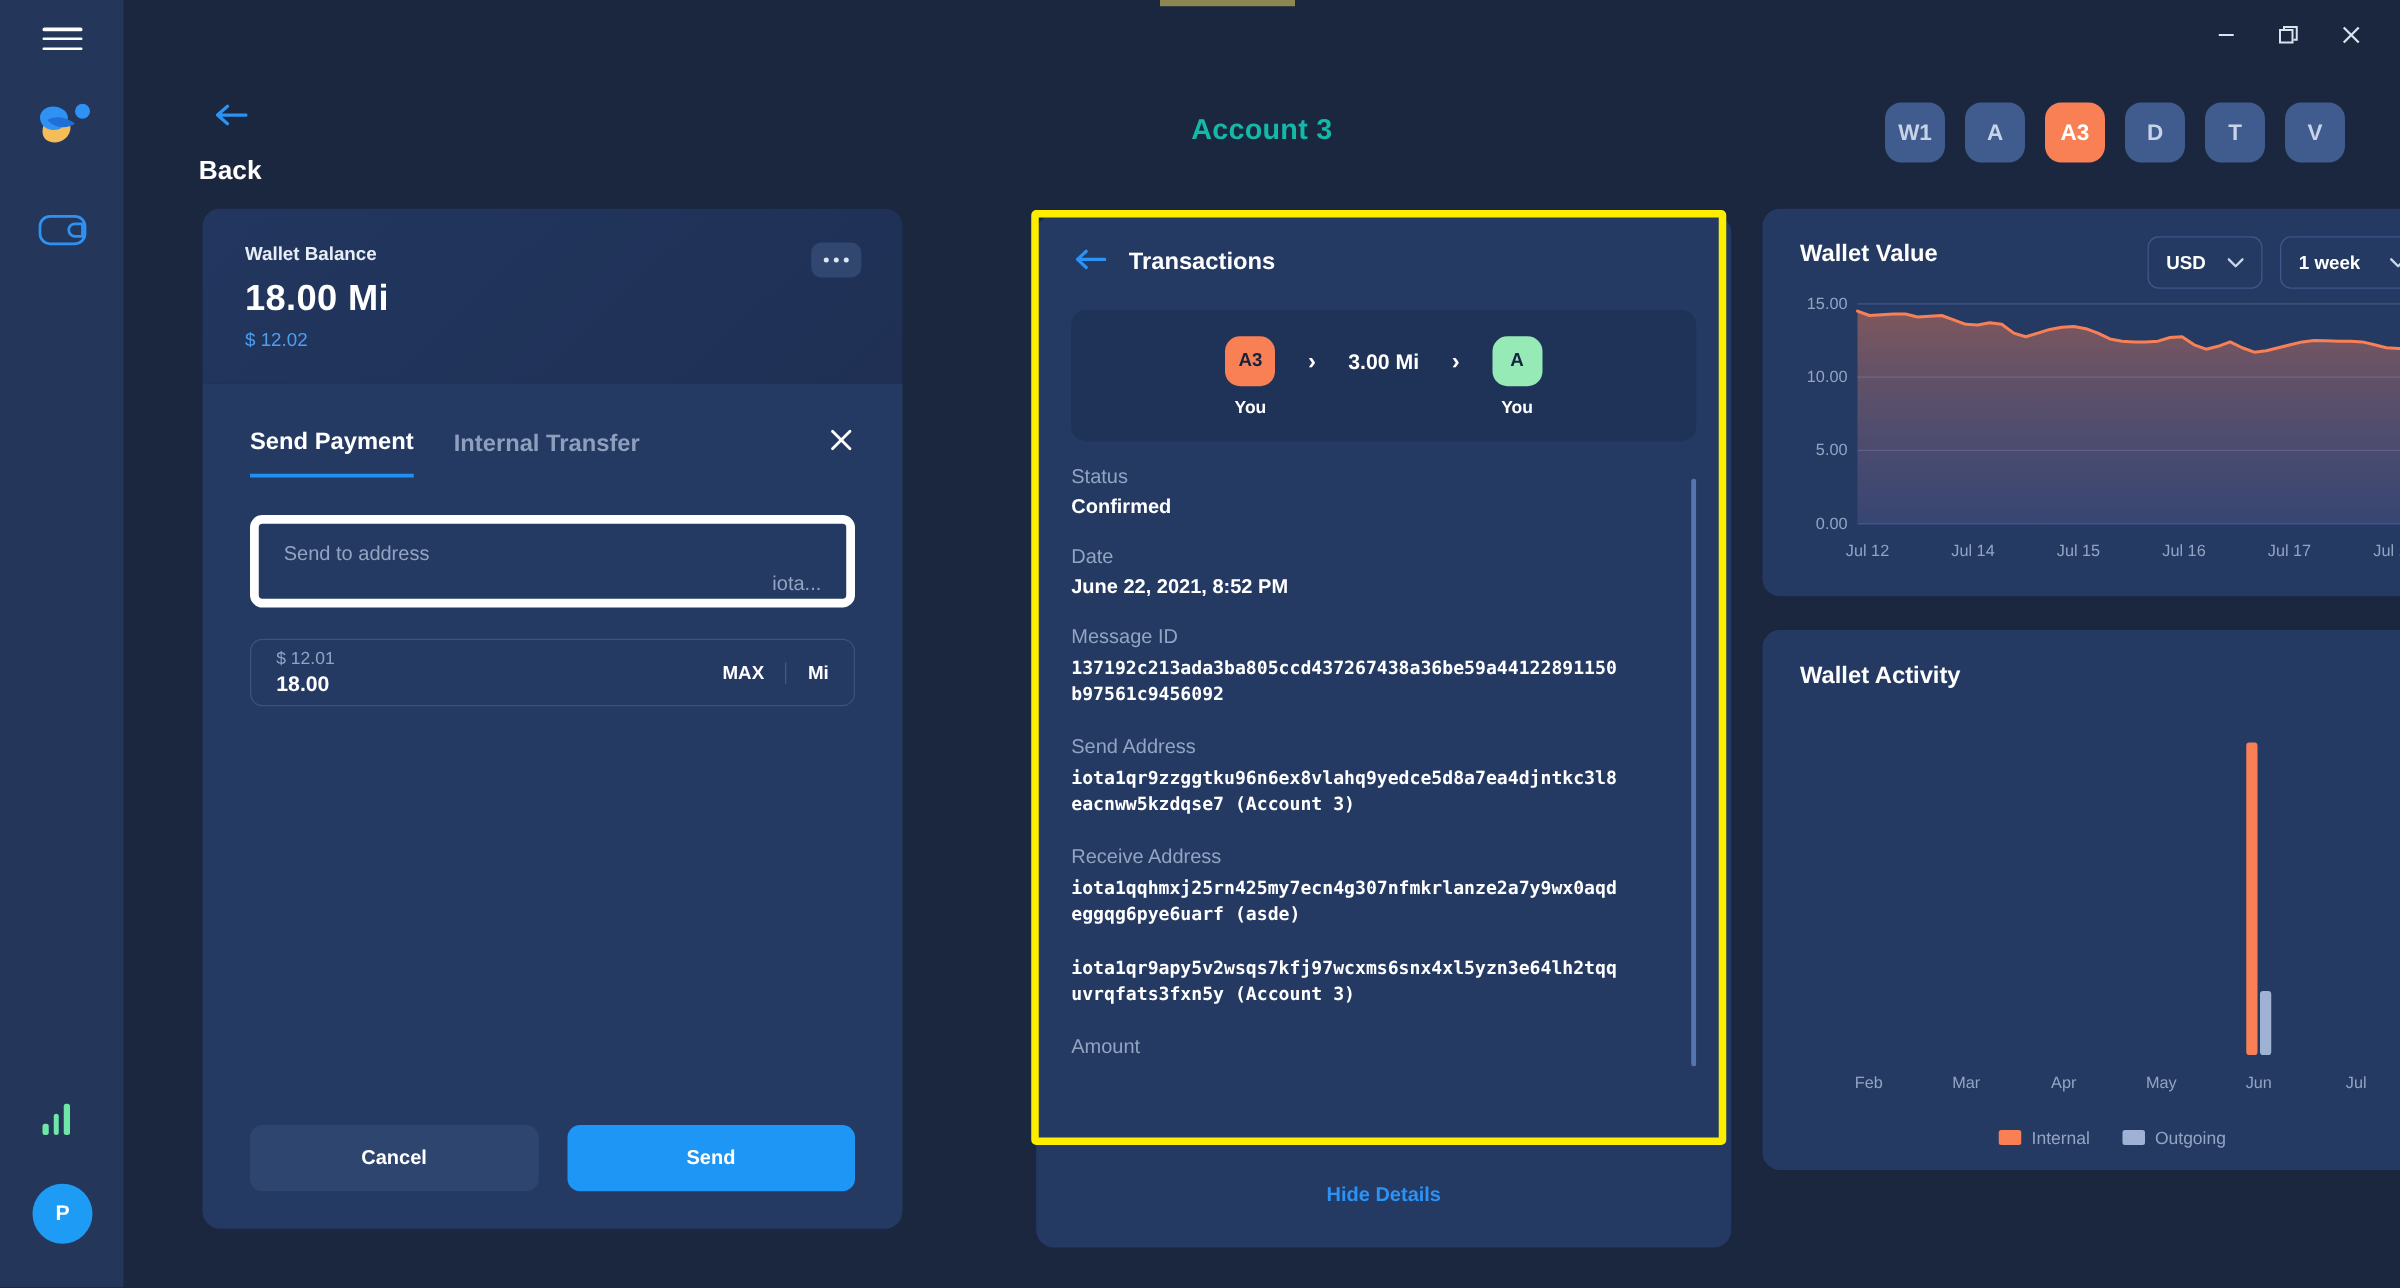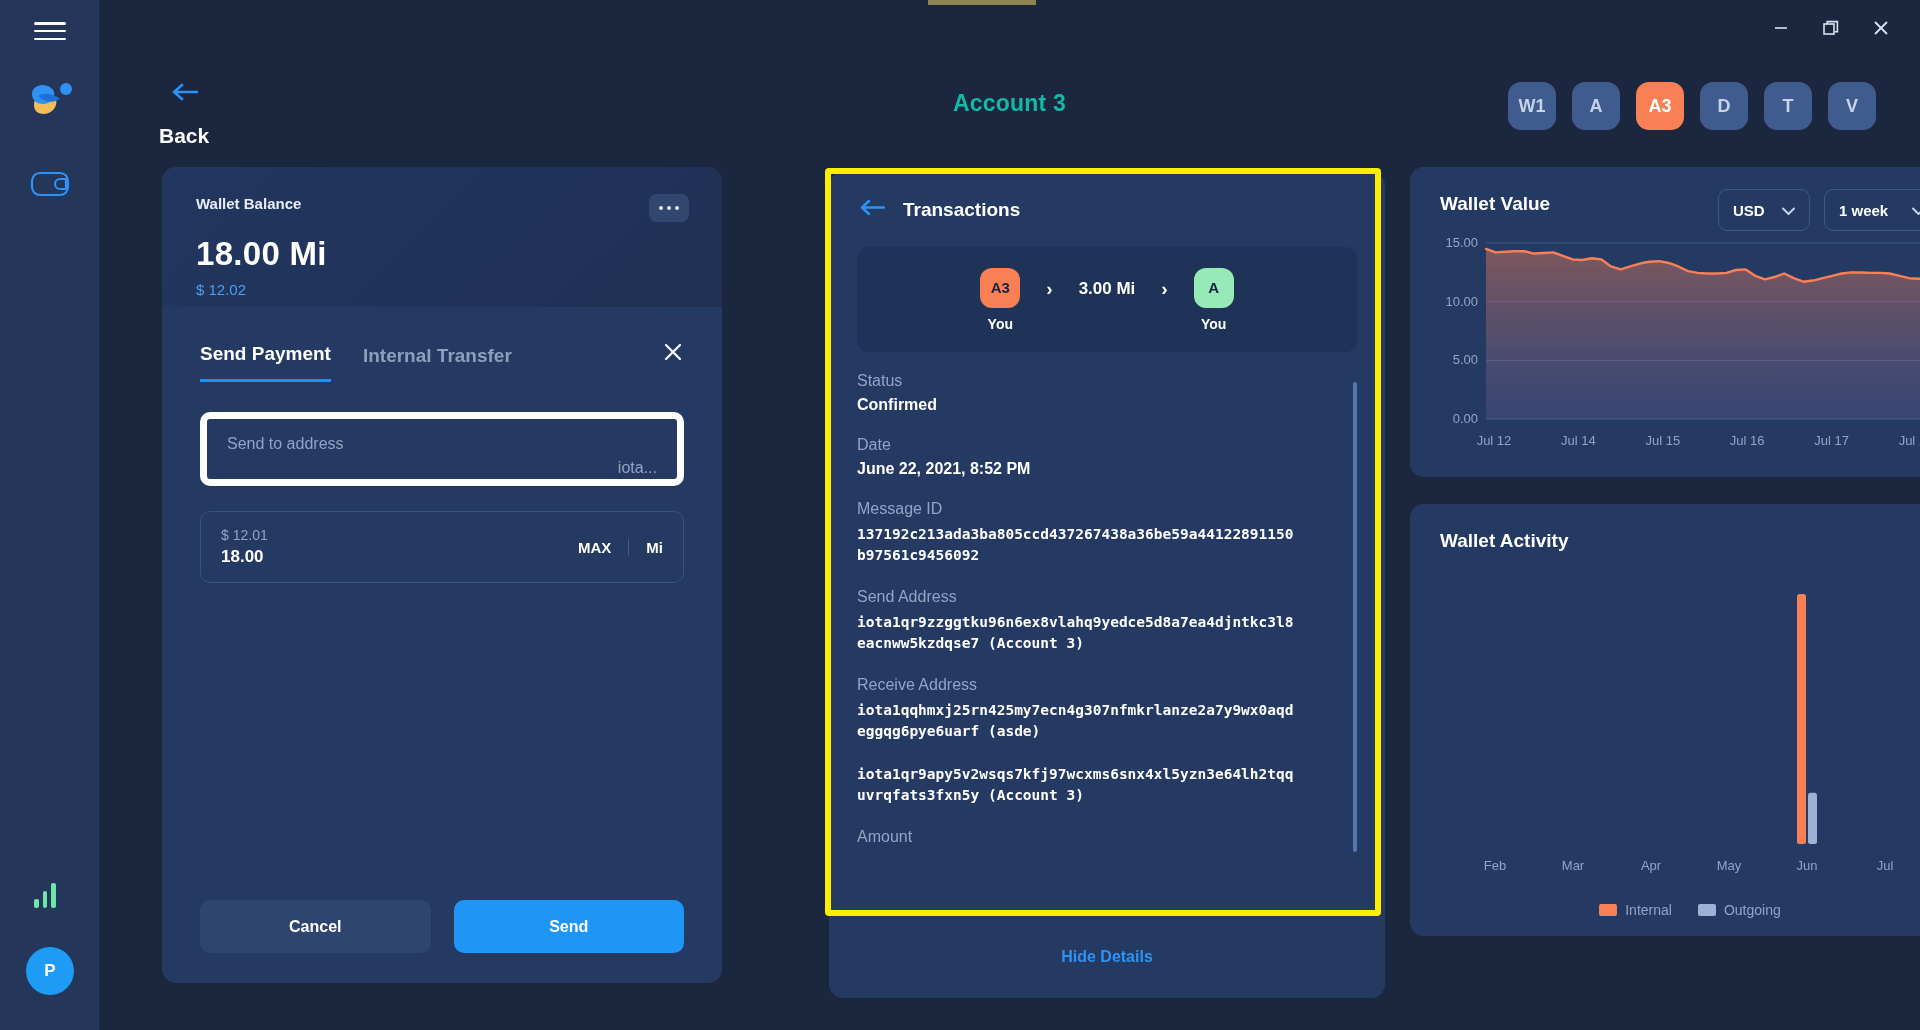--- a/index.html
+++ b/index.html
@@ -67,21 +67,21 @@
   
   .col-left  { position: absolute; left: 63px;  top: 167px; width: 560px; }
   .col-mid   { position: absolute; left: 730px; top: 172px; width: 556px; height: 826px; }
   .col-right { position: absolute; left: 1311px;top: 167px; width: 560px; }
 
   .bal-card {
     background: linear-gradient(135deg,#22365f 0%,#1f3054 100%);
     border-radius: 14px 14px 0 0; padding: 28px 34px 34px; position: relative; height: 140px;
   }
   .bal-label { color: #e8eef8; font-size: 15px; font-weight: bold; }
-  .bal-amount { color: #ffffff; font-size: 33px; font-weight: bold; margin-top: 23px; letter-spacing: .3px; }
+  .bal-amount { color: #ffffff; font-size: 29px; font-weight: bold; margin-top: 11px; letter-spacing: .3px; }
   .bal-fiat { color: #4d9ff0; font-size: 15px; margin-top: 8px; }
   .dots-btn {
     position: absolute; right: 33px; top: 27px; width: 40px; height: 28px; border-radius: 8px;
     background: #31476f; display: flex; align-items: center; justify-content: center; gap: 4px; cursor: pointer;
   }
   .dots-btn i { width: 4px; height: 4px; border-radius: 50%; background: #dfe7f3; display: block; }
 
   .send-card { background: #253a63; border-radius: 0 0 14px 14px; padding: 36px 38px 30px; height: 676px; position: relative; }
   .tabs { display: flex; align-items: center; gap: 32px; position: relative; }
   .tab { font-size: 19px; font-weight: bold; color: #8e9fbe; cursor: pointer; padding-bottom: 14px; }
@@ -89,21 +89,21 @@
   .tab-close { position: absolute; right: 0; top: -2px; width: 22px; height: 22px; cursor: pointer; }
 
   .field {
     border: 7px solid #ffffff; border-radius: 10px; margin-top: 30px;
     padding: 16px 20px; height: 74px; cursor: text;
   }
   .field-ph { color: #93a4c3; font-size: 16px; }
   .field-sub { color: #93a4c3; font-size: 16px; margin-top: 6px; text-align: right; }
   .amt-field {
     border: 1px solid #3b527e; border-radius: 10px; margin-top: 25px;
-    padding: 12px 0 12px 20px; height: 72px; display: flex; align-items: center; justify-content: space-between;
+    padding: 12px 0 12px 20px; height: 54px; display: flex; align-items: center; justify-content: space-between;
   }
   .amt-left .amt-fiat { color: #93a4c3; font-size: 14px; }
   .amt-left .amt-val { color: #ffffff; font-size: 17px; font-weight: bold; margin-top: 4px; }
   .amt-right { display: flex; align-items: center; height: 40px; }
   .amt-max { color: #ffffff; font-size: 15px; font-weight: bold; padding: 0 17px; cursor: pointer; }
   .amt-unit { color: #ffffff; font-size: 15px; font-weight: bold; padding: 0 20px 0 17px; border-left: 1px solid #44598a; cursor: pointer; }
 
   .actions { position: absolute; left: 38px; right: 38px; bottom: 30px; display: flex; gap: 23px; }
   .btn { flex: 1; height: 53px; border-radius: 10px; font-size: 16px; font-weight: bold;
          display: flex; align-items: center; justify-content: center; cursor: pointer; border: none; }

